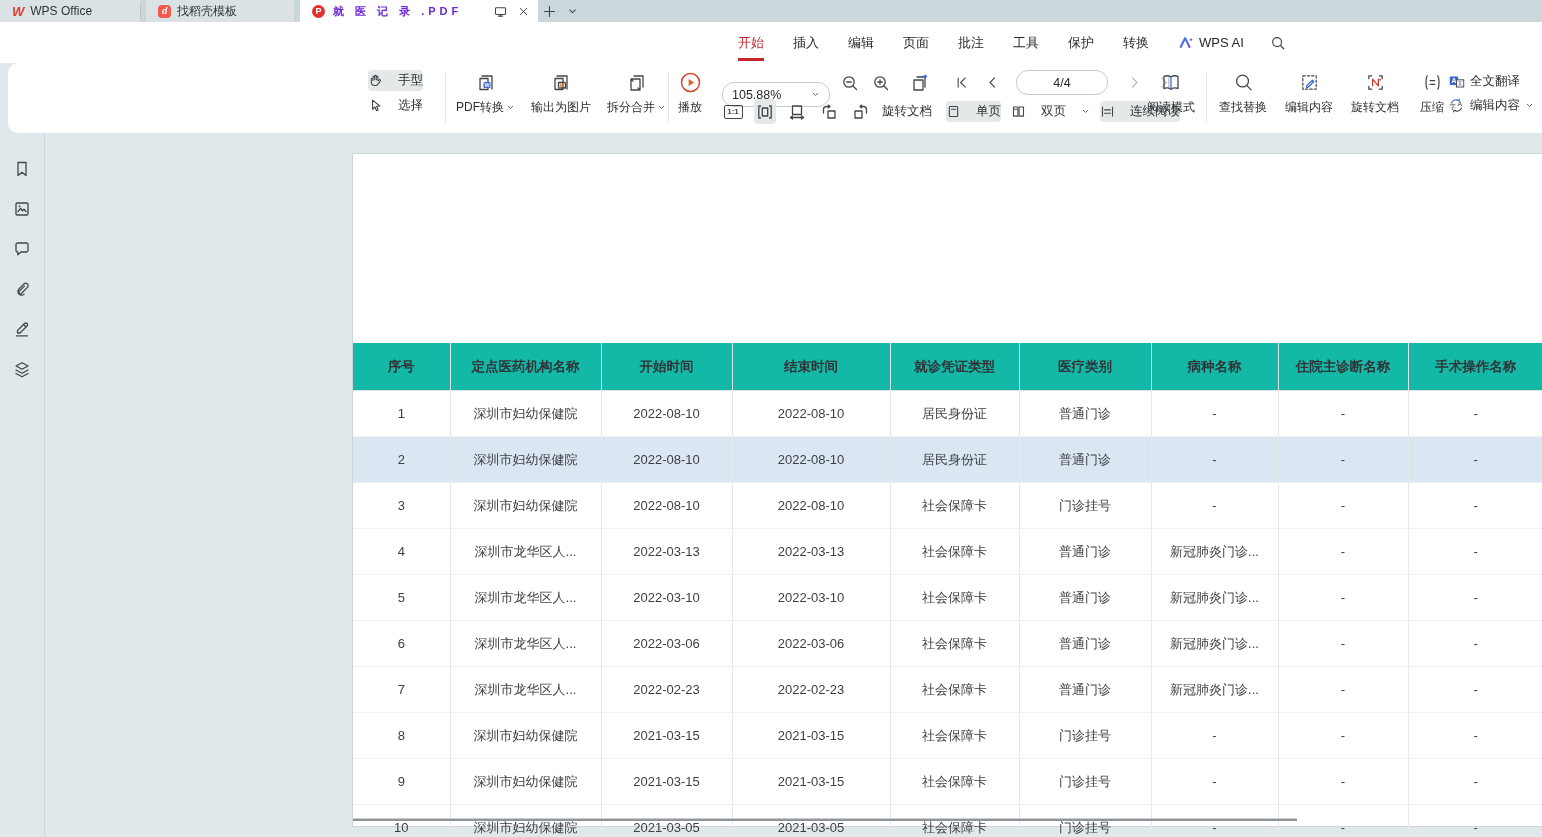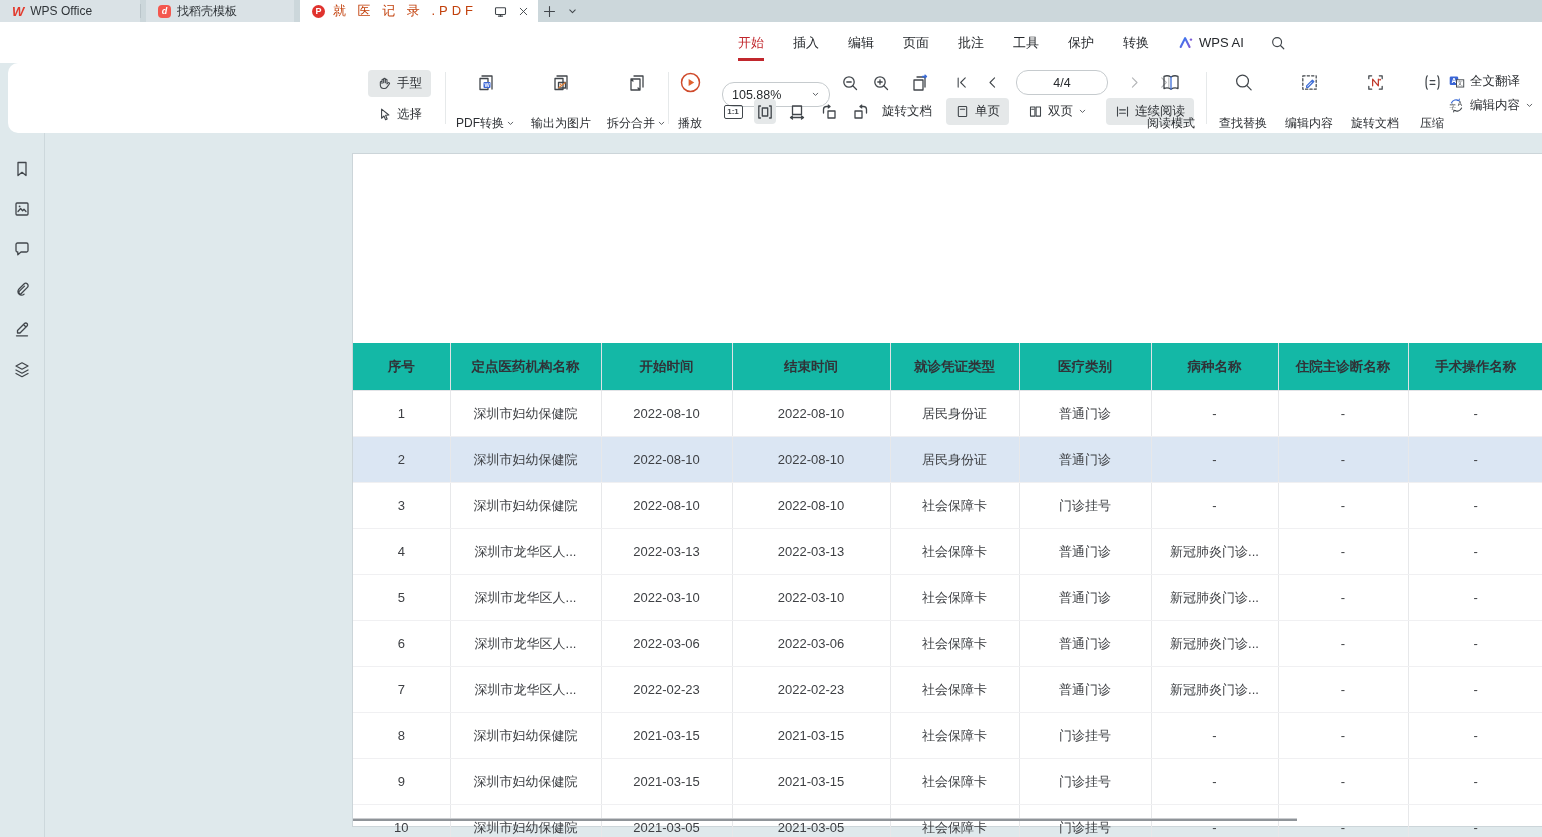--- a/index.html
+++ b/index.html
@@ -10,42 +10,42 @@
     -webkit-font-smoothing:antialiased;
   }
   .abs{position:absolute;}
   svg.ic{display:block;}
   
   #tabbar{position:absolute;left:0;top:0;width:100%;height:22px;background:#ccd7db;display:flex;align-items:stretch;}
   .tab{display:flex;align-items:center;gap:6px;padding:0 12px;font-size:12px;color:#2f3438;cursor:default;}
   .tab.inactive{background:#dae2e6;}
   .tab.active{background:#ffffff;padding-right:8px;}
   .tab-sep{width:1px;height:14px;background:#b9c4c9;align-self:center;}
-  .doc-title{letter-spacing:4px;font-size:13px;color:#c2410c;}
+  .doc-title{letter-spacing:4px;font-size:11px;color:#6d28d9;font-weight:bold;}
   .wlogo{font-weight:bold;font-style:italic;color:#e23b2e;font-size:13px;line-height:1;}
   .docer-ic{width:13px;height:13px;border-radius:4px;background:#f4574e;color:#fff;font-size:9px;font-weight:bold;display:flex;align-items:center;justify-content:center;font-style:italic;}
   .pdf-ic{width:13px;height:13px;border-radius:50%;background:#e0332e;color:#fff;font-size:9px;font-weight:bold;display:flex;align-items:center;justify-content:center;}
   .tab-tools{display:flex;align-items:center;gap:10px;margin-left:4px;}
   
   #menurow{position:absolute;left:0;top:22px;width:100%;height:41px;background:#ffffff;}
   #filegrp{position:absolute;left:14px;top:0;height:41px;display:flex;align-items:center;gap:12px;}
   .filelabel{font-size:13px;color:#25282c;display:flex;align-items:center;gap:6px;}
   .vbar{width:1px;height:18px;background:#e1e4e6;}
   .gray .st{stroke:#b4b9bd;}
   #menuitems{position:absolute;left:738px;top:0;height:41px;display:flex;align-items:center;gap:29px;}
   .mitem{font-size:13px;color:#25282c;position:relative;cursor:default;}
   .mitem.active{color:#c1272d;}
   .mitem.active::after{content:"";position:absolute;left:50%;transform:translateX(-50%);bottom:-9px;width:26px;height:3px;background:#c1272d;}
   .ai{display:flex;align-items:center;gap:5px;font-size:13px;color:#25282c;}
   
   #panel{position:absolute;left:8px;top:63px;width:1534px;height:70px;background:#ffffff;border-radius:10px 0 0 10px;}
-  .pill{display:flex;align-items:center;gap:5px;height:27px;padding:0 9px;border-radius:4px;font-size:12.5px;color:#2c2f33;}
+  .pill{display:flex;align-items:center;gap:15px;height:21px;padding:0 0;border-radius:4px;font-size:12.5px;color:#2c2f33;}
   .pill.on{background:#e5e8e9;}
   .stack{display:flex;flex-direction:column;align-items:center;justify-content:flex-start;}
-  .stack .lab{font-size:12px;color:#2c2f33;margin-top:20px;display:flex;align-items:center;gap:2px;white-space:nowrap;}
+  .stack .lab{font-size:12px;color:#2c2f33;margin-top:4px;display:flex;align-items:center;gap:2px;white-space:nowrap;}
   .stack .icbox{height:25px;display:flex;align-items:center;justify-content:center;}
   .vdiv{position:absolute;top:9px;width:1px;height:52px;background:#e6e9ea;}
   .row{display:flex;align-items:center;}
   .zoombox{width:88px;height:23px;border:1px solid #c6cbce;border-radius:12px;display:flex;align-items:center;justify-content:space-between;padding:0 9px;font-size:12.5px;color:#26292c;background:#fff;margin-top:24px;}
   .pagebox{width:90px;height:23px;border:1px solid #c6cbce;border-radius:12px;display:flex;align-items:center;justify-content:center;font-size:12.5px;color:#26292c;background:#fff;}
   .icbtn{display:flex;align-items:center;justify-content:center;height:25px;min-width:22px;border-radius:4px;}
   .icbtn.on{background:#e5e8e9;}
   .one11{border:1.3px solid #41464b;border-radius:2px;font-size:8px;font-weight:bold;color:#41464b;width:17px;height:12px;line-height:12px;text-align:center;}
   .tlab{font-size:12.5px;color:#2c2f33;white-space:nowrap;}
   

